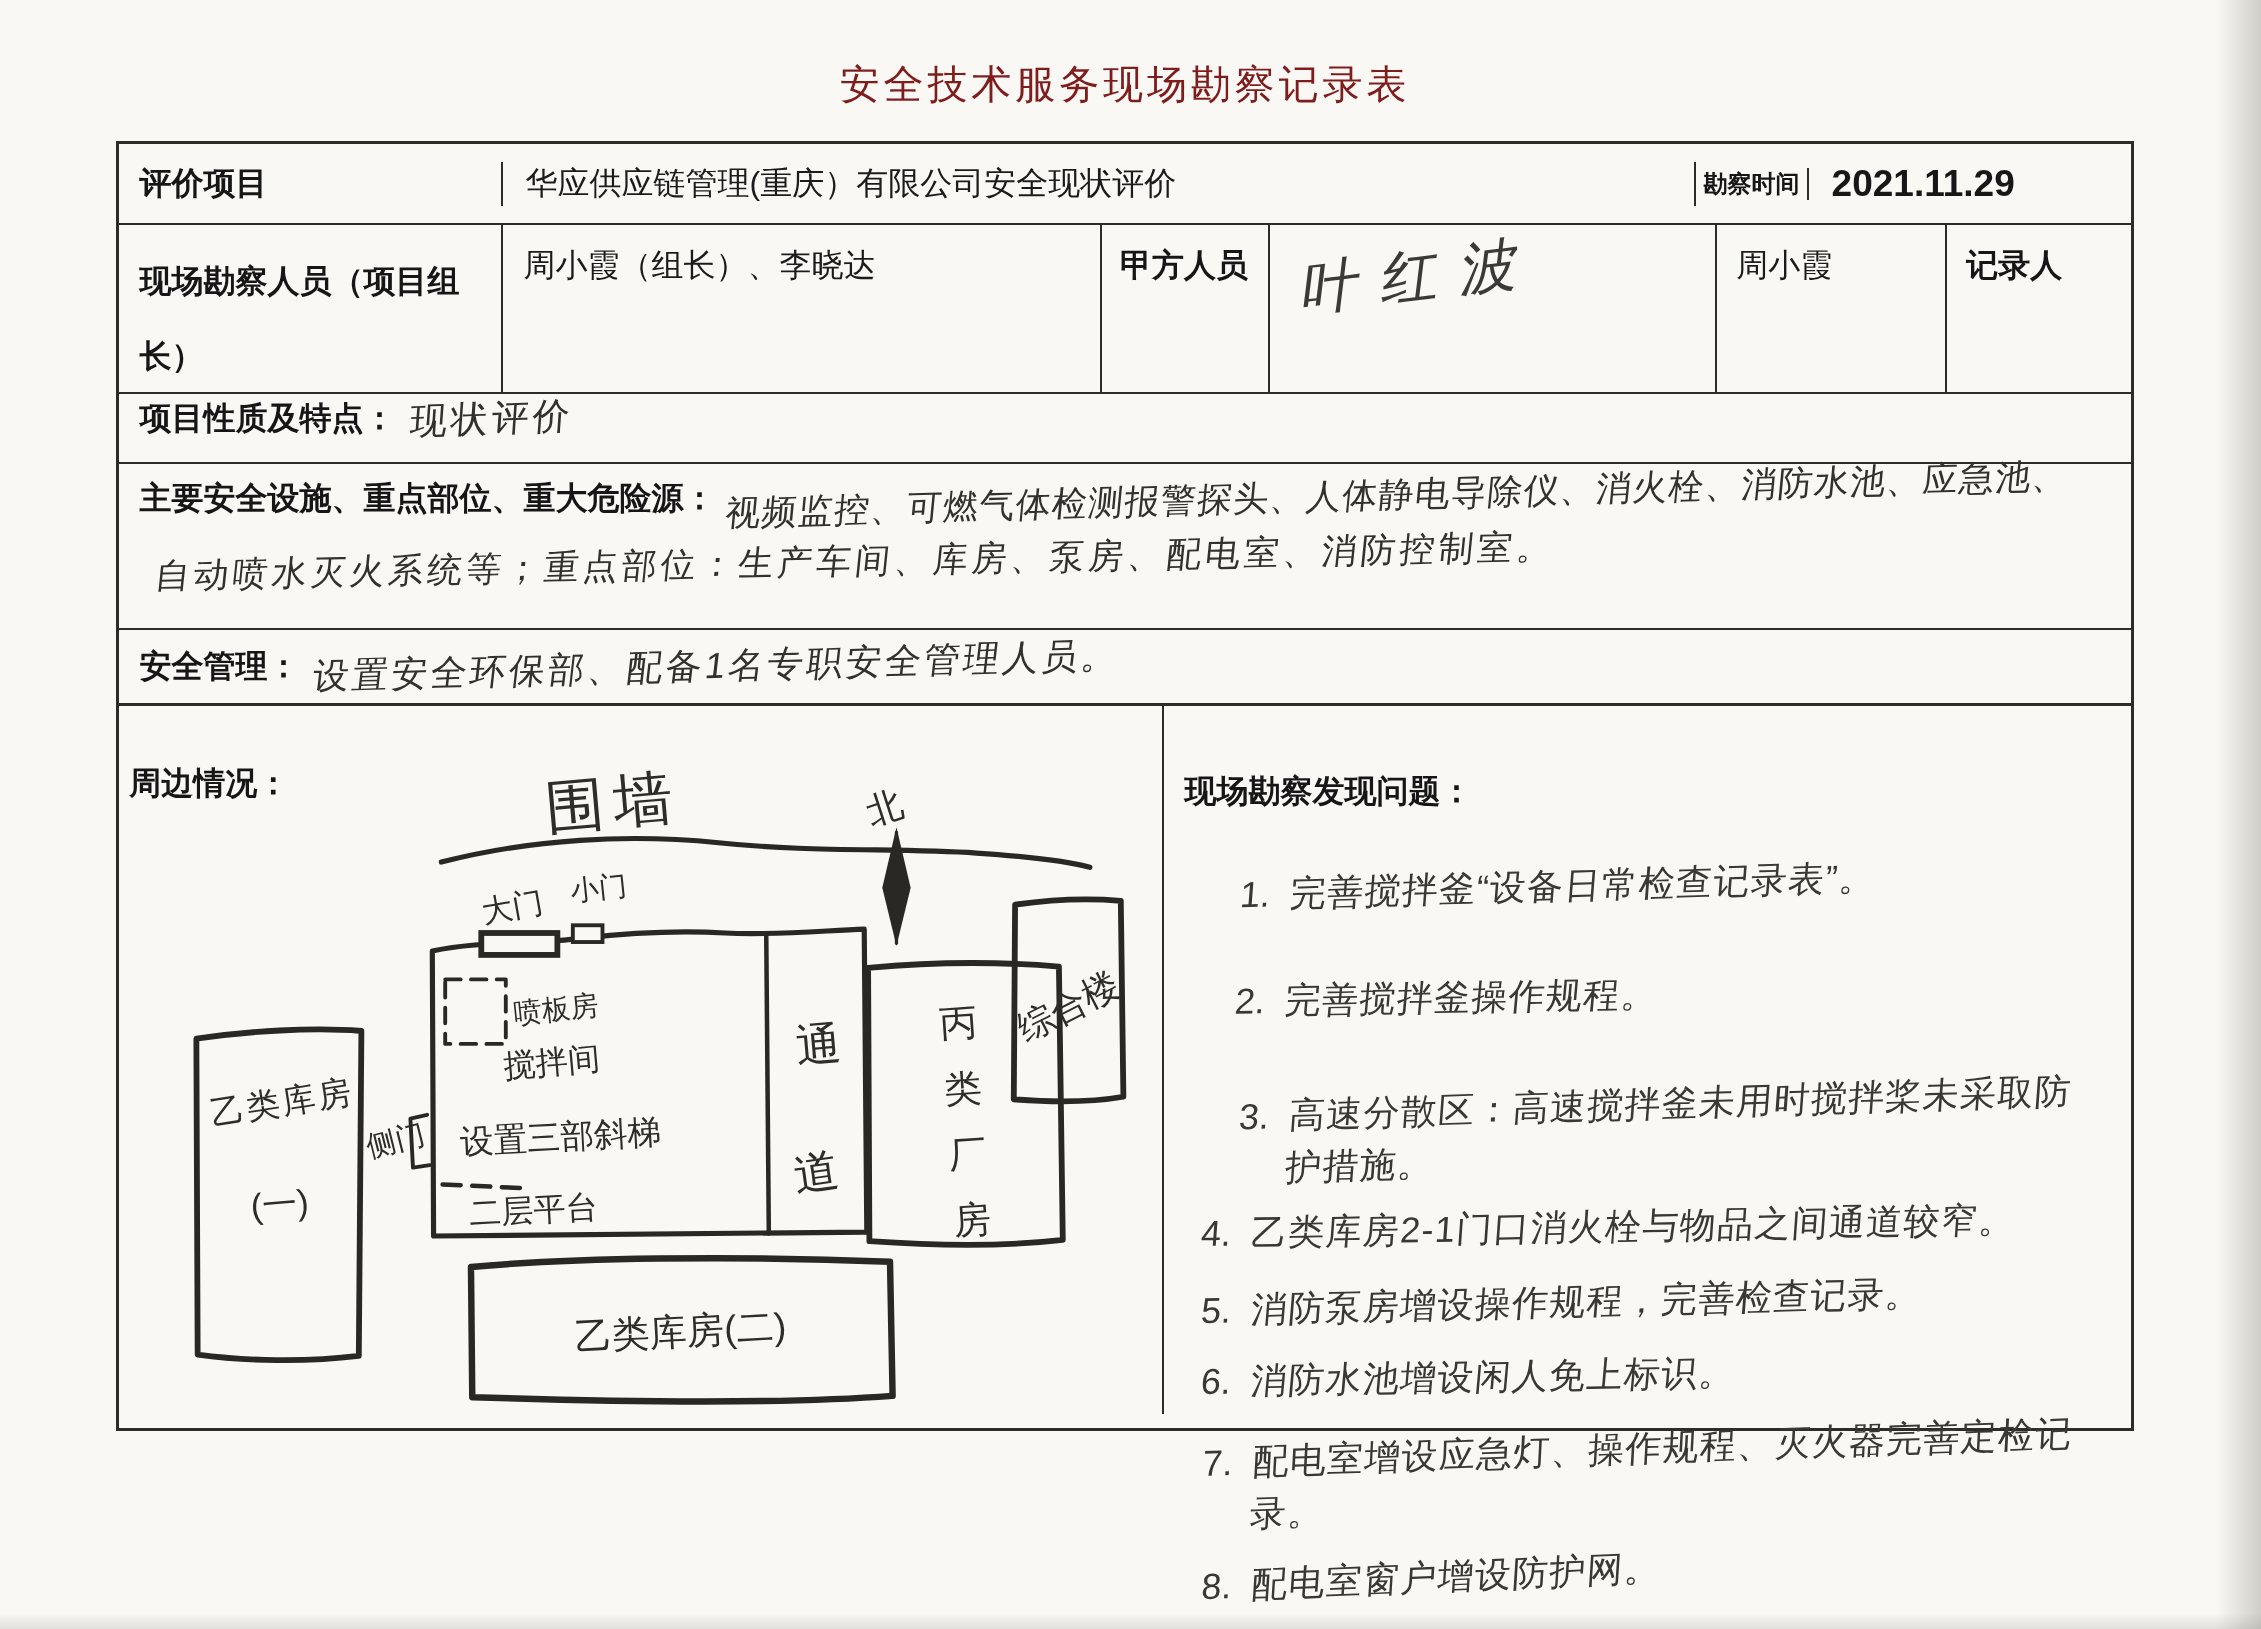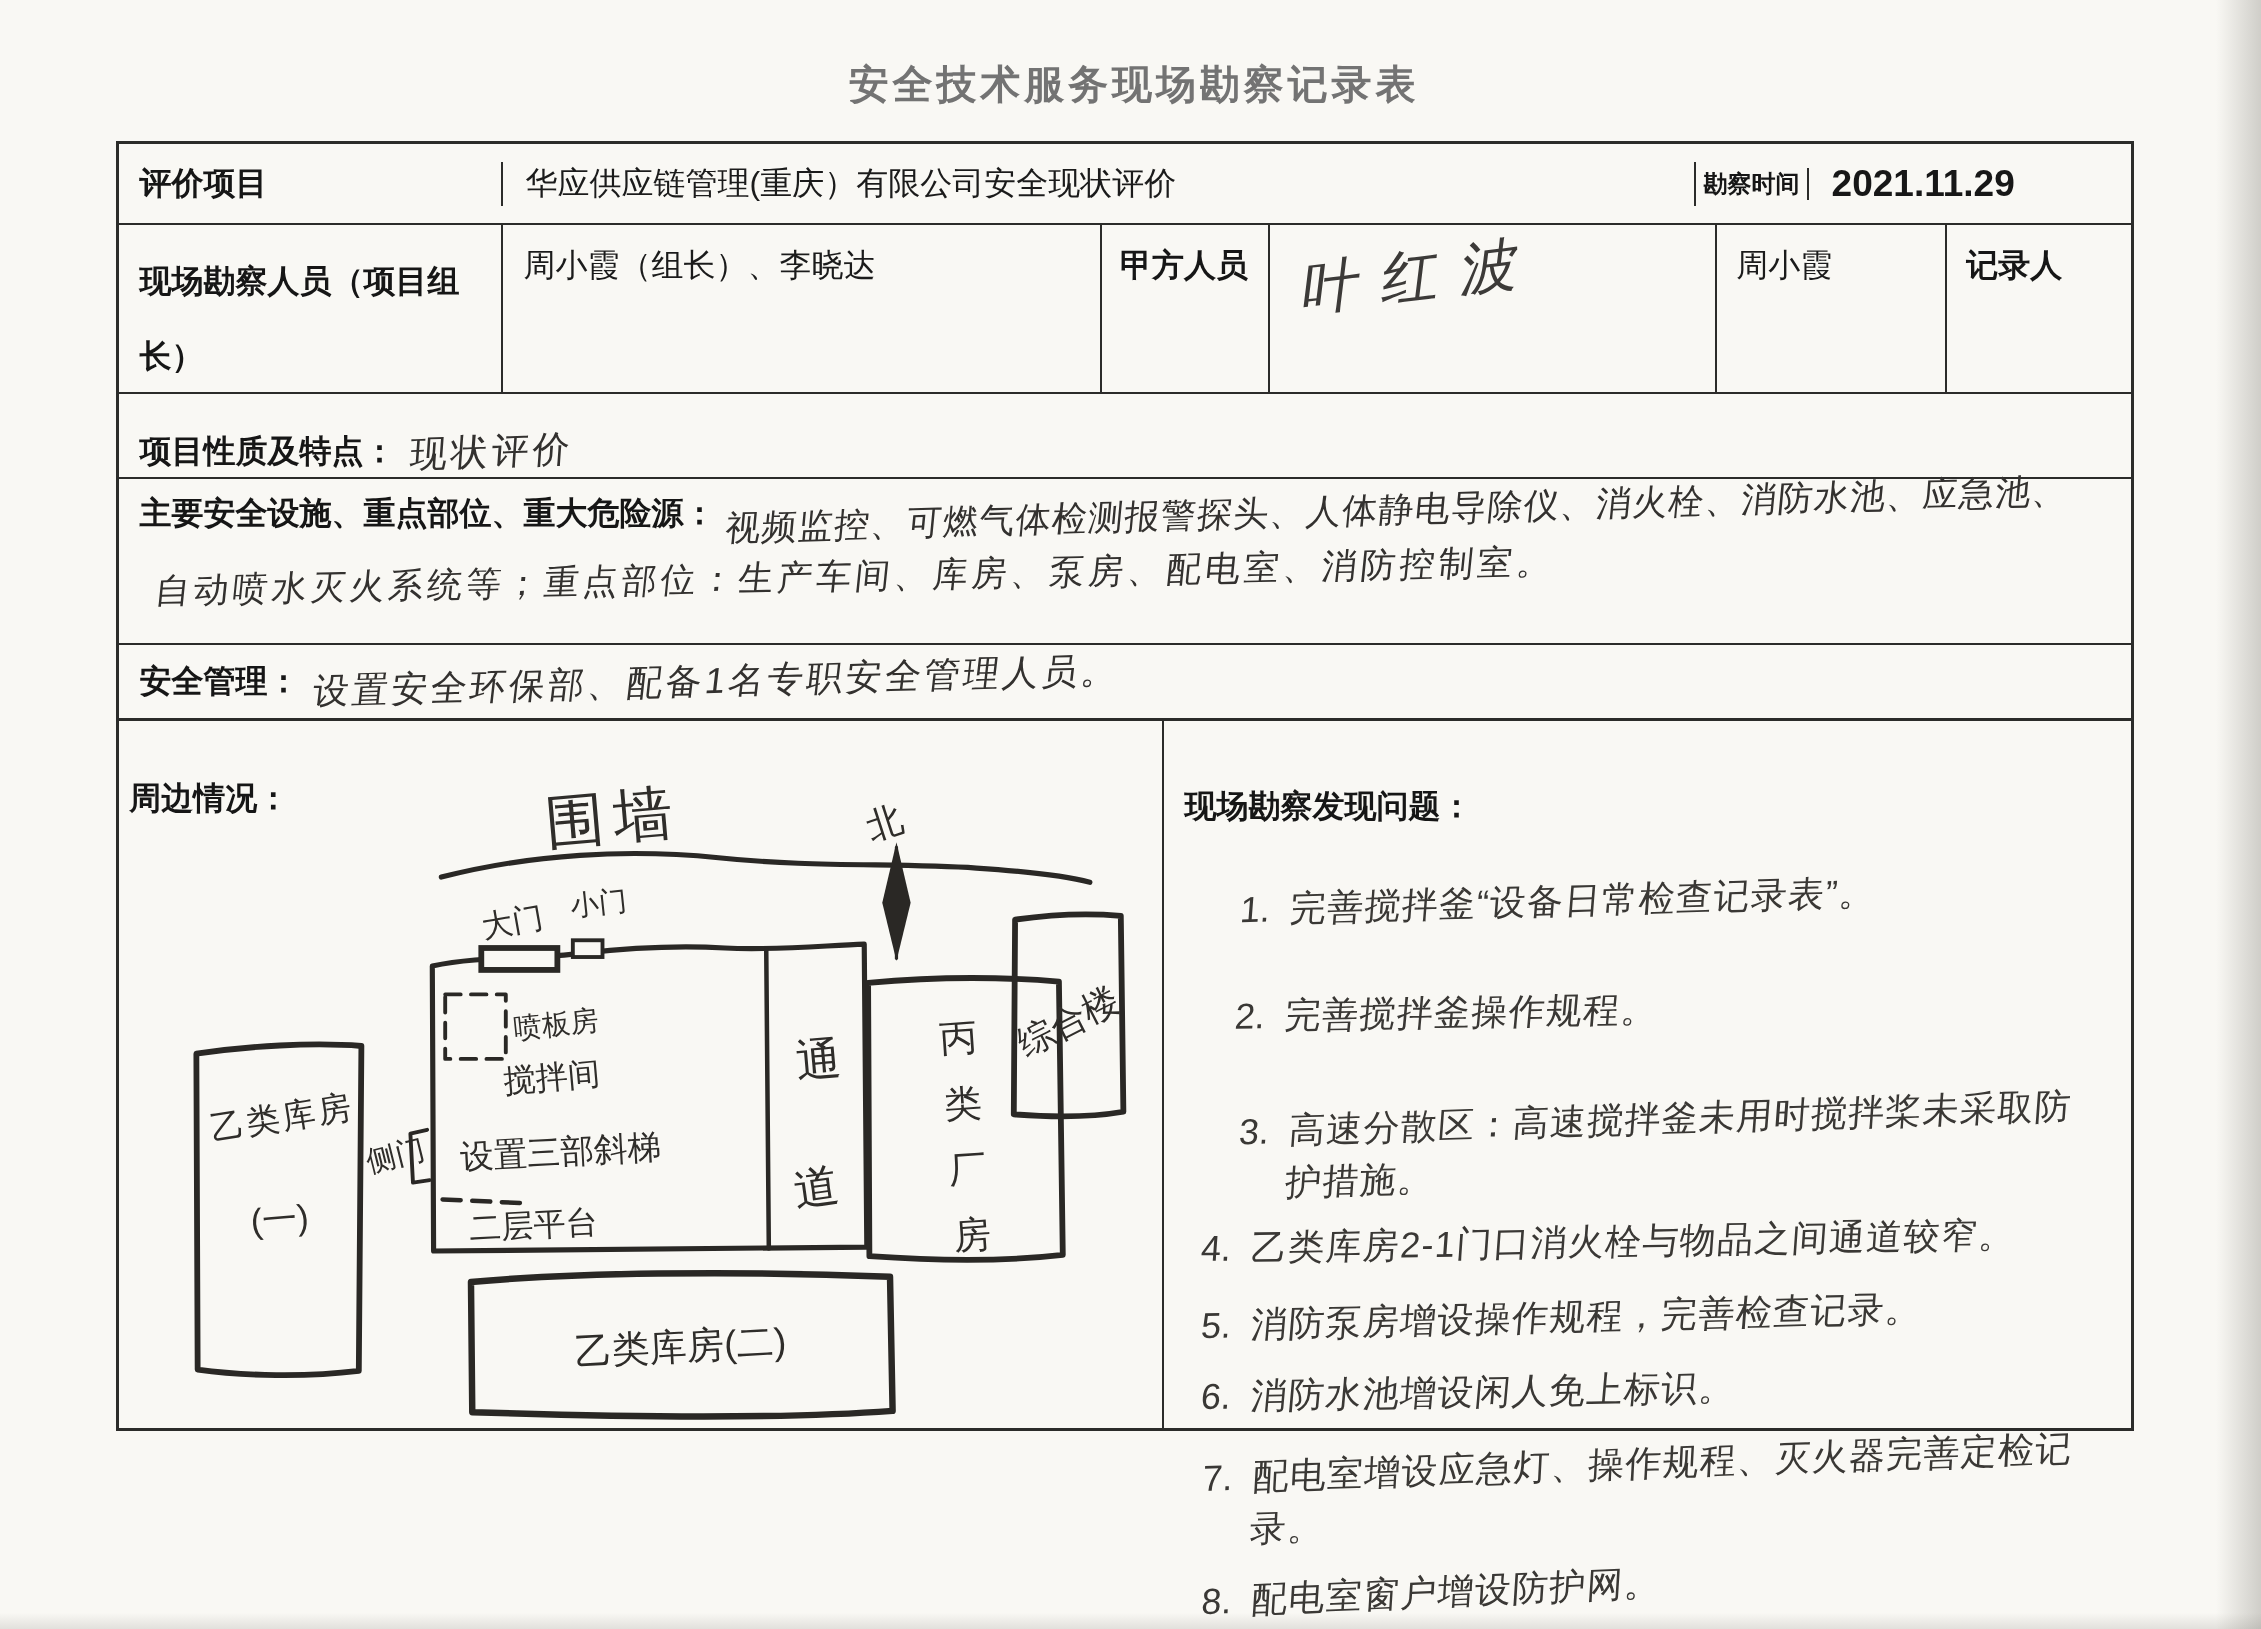--- a/index.html
+++ b/index.html
@@ -3,22 +3,22 @@
 <meta charset="utf-8">
 <style>
   html,body{margin:0;padding:0;}
   body{background:#efeeea;font-family:"Liberation Sans","DejaVu Sans",sans-serif;}
   .page{position:relative;width:2261px;height:1630px;background:#f9f8f4;overflow:hidden;}
   .scan-edge{position:absolute;top:0;right:0;bottom:0;width:45px;
     background:linear-gradient(to right, rgba(0,0,0,0), rgba(110,108,100,0.30));}
   .scan-edge-bottom{position:absolute;left:0;right:0;bottom:0;height:17px;
     background:linear-gradient(to bottom, rgba(0,0,0,0), rgba(110,108,100,0.18));}
 
-  .form-title{position:absolute;left:125px;top:57px;width:2018px;text-align:center;
-    font-size:40px;font-weight:bold;color:#737373;letter-spacing:3.9px;}
+  .form-title{position:absolute;left:116px;top:57px;width:2018px;text-align:center;
+    font-size:40px;font-weight:normal;color:#7f1d1d;letter-spacing:3.9px;}
 
   .tbl{position:absolute;left:116px;top:141px;width:2018px;height:1290px;
     border:3.2px solid #2c2c2a;box-sizing:border-box;}
   .row{display:flex;box-sizing:border-box;border-bottom:2.6px solid #2c2c2a;}
   .row:last-child{border-bottom:none;}
   .cell{box-sizing:border-box;border-right:2.6px solid #2c2c2a;position:relative;}
   .cell:last-child{border-right:none;}
 
   .plabel{font-weight:bold;color:#161616;font-size:32px;}
   .pvalue{font-weight:500;color:#1b1b1b;font-size:32px;}
@@ -41,21 +41,21 @@
   .r2 .c1{width:384px;padding-left:20.6px;line-height:2.35;}
   .r2 .c2{width:599px;padding-left:20.6px;}
   .r2 .c3{width:168px;padding-left:18px;}
   .r2 .c4{width:447px;}
   .r2 .c5{width:184px;padding-left:19.3px;}
   .r2 .c6{flex:1;padding-left:19.3px;}
   .signature{position:absolute;left:32px;top:11.6px;font-size:58px;color:#3c3a38;
     letter-spacing:22px;transform:rotate(-7deg) skewX(-14deg);white-space:nowrap;}
 
   
-  .r3{height:85px;align-items:flex-end;}
+  .r3{height:70px;align-items:flex-start;}
   .r3 .c1{flex:1;padding-left:20.6px;display:flex;align-items:center;}
   .r4{height:166px;}
   .r4 .c1{flex:1;padding:10.3px 0 0 20.6px;}
   .r5{height:76px;border-bottom-width:3.9px;}
   .r5 .c1{flex:1;padding-left:20.6px;display:flex;align-items:center;}
 
   .hw-inline{font-size:37px;margin-left:14px;transform:rotate(-2deg) skewX(-6deg);letter-spacing:3.9px;}
   .hw-l1{font-size:35px;margin-left:9px;transform:rotate(-1.6deg) skewX(-7deg) translateY(-2.6px);letter-spacing:1.3px;white-space:nowrap;}
   .hw-l2{font-size:35px;margin:17px 0 0 15.5px;transform:rotate(-1.2deg) skewX(-7deg);letter-spacing:3.9px;white-space:nowrap;}
   .hw-mgmt{font-size:36px;margin-left:13px;transform:rotate(-1.5deg) skewX(-8deg);letter-spacing:3.2px;white-space:nowrap;}

